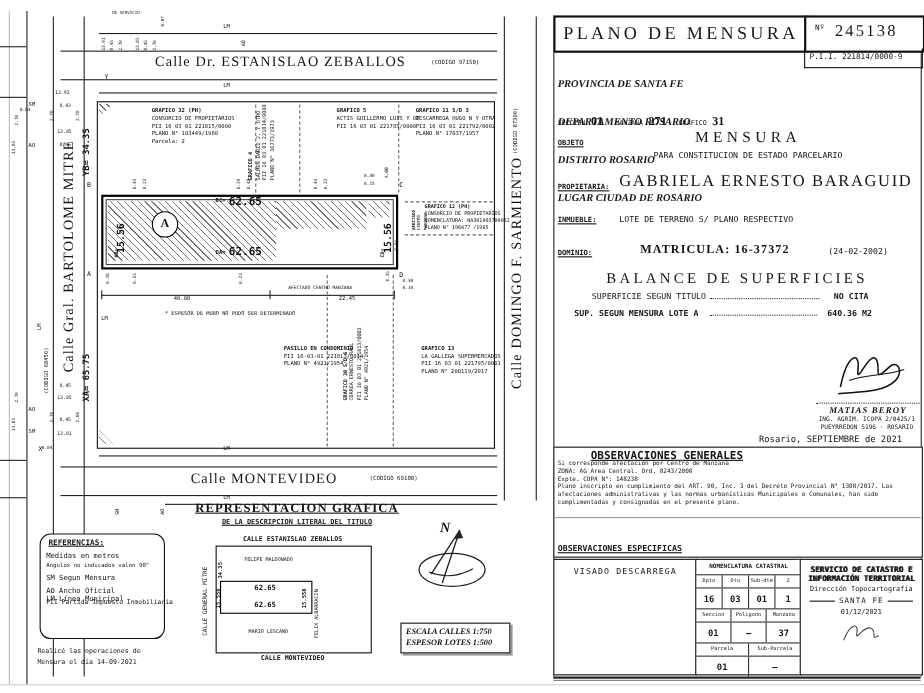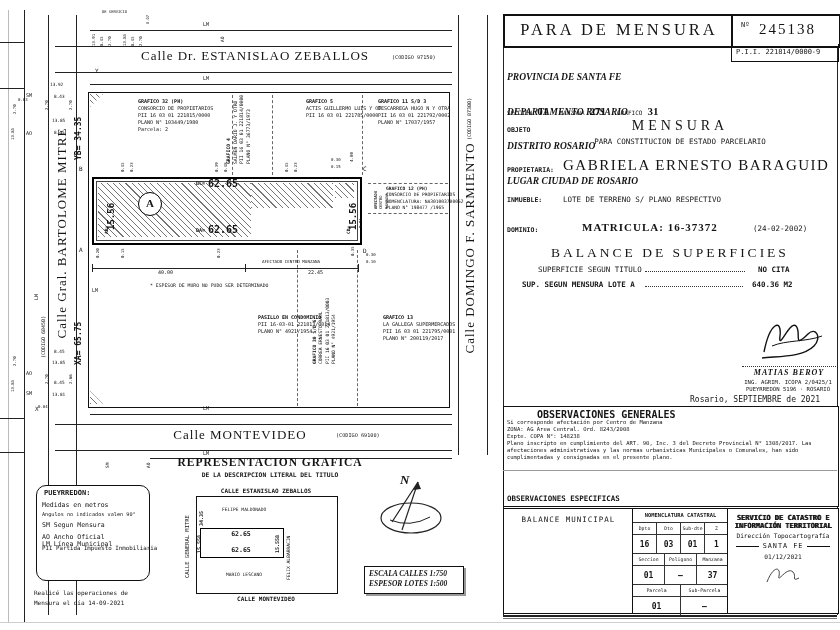--- a/index.html
+++ b/index.html
@@ -2,21 +2,21 @@
 <html><head>
 <meta charset="utf-8">
 <style>
   html,body{margin:0;padding:0;background:#e8e8e8}
   #app{position:relative;width:840px;height:630px;background:#fff;overflow:hidden;
        font-family:"DejaVu Sans Mono",monospace;color:#151515}
   .t{position:absolute;white-space:nowrap}
   .ser{font-family:"Liberation Serif",serif}
   .b{font-weight:bold}
   .i{font-style:italic}
-  .u{}
+  .u{text-decoration:underline}
   .c{text-align:center}
   .lh{position:absolute;background:#222;height:1px}
   .lv{position:absolute;background:#222;width:1px}
   .dv{position:absolute;width:0;border-left:1px dashed #666}
   .dh{position:absolute;height:0;border-top:1px dashed #666}
   .box{position:absolute;border:1.5px solid #111;background:#fff}
   .hatch{background:repeating-linear-gradient(45deg,rgba(25,25,25,.6) 0,rgba(25,25,25,.6) .8px,transparent .8px,transparent 4.4px)}
   .ann{position:absolute;font-family:"DejaVu Sans Mono",monospace;color:#111;white-space:nowrap;line-height:1}
   .ann.r{transform:rotate(-90deg);transform-origin:left top}
   .gblock{position:absolute;color:#111;line-height:1.4;white-space:nowrap;font-family:"DejaVu Sans Mono",monospace}
@@ -220,21 +220,21 @@
         <span class="ann r" style="left: 351px; top: 256px; font-size: 4px;">0.35</span>
         <span class="ann" style="left: 366px; top: 253px; font-size: 4px;">0.30</span>
         <span class="ann" style="left: 366px; top: 260px; font-size: 4px;">0.10</span>
         <span class="ann r" style="left: 359px; top: 228px; font-size: 4.2px;">9.91</span>
         <span class="ann" style="left: 158px; top: 270px; font-size: 5px;">40.00</span>
         <span class="ann" style="left: 308px; top: 270px; font-size: 5px;">22.45</span>
         <span class="ann" style="left: 262px; top: 260px; font-size: 4.2px;">AFECTADO CENTRO MANZANA</span>
       </div>
 
     <div class="box" style="left:36px;top:485px;width:112px;height:94px;border-width:1.4px;border-radius:10px"></div>
-    <div class="t b u" style="left:44px;top:489px;font-size:7px">PUEYRREDON:</div>
+    <div class="t b u" style="left:44px;top:489px;font-size:7px">REFERENCIAS:</div>
     <div class="t" style="left:42px;top:501px;font-size:6.5px">Medidas en metros</div>
     <div class="t" style="left:42px;top:511px;font-size:5.2px">Angulos no indicados valen 90°</div>
     <div class="t" style="left:42px;top:521px;font-size:6.5px">SM Segun Mensura</div>
     <div class="t" style="left:42px;top:533px;font-size:6.5px">AO Ancho Oficial</div>
     <div class="t" style="left:42px;top:545px;font-size:5.8px">PII Partida Impuesto Inmobiliaria</div>
     <div class="t" style="left:42px;top:540px;font-size:6.5px">LM Línea Municipal</div>
     <div class="t" style="left:34px;top:589px;font-size:6px">Realicé las operaciones de</div>
     <div class="t" style="left:34px;top:599px;font-size:6px">Mensura el  día 14-09-2021</div>
 
     <div class="t ser b u c" style="left:170px;top:456px;width:200px;font-size:11.5px;letter-spacing:1px">REPRESENTACION GRAFICA</div>
@@ -266,21 +266,21 @@
       <div class="ser b i" style="font-size:7.5px;padding:2px 0 0 4px">ESCALA CALLES 1:750</div>
       <div class="ser b i" style="font-size:7.5px;padding:1px 0 0 4px">ESPESOR  LOTES 1:500</div>
     </div>
   </div>
 
   <div>
     <div class="lv" style="left:503px;top:14px;height:601px"></div>
     <div class="lv" style="left:837px;top:14px;height:601px"></div>
 
     <div class="box" style="left:503px;top:14px;width:228px;height:30px;border-width:2px">
-      <div class="ser c" style="font-size:16.5px;letter-spacing:3px;padding-top:4px">PARA DE MENSURA</div>
+      <div class="ser c" style="font-size:16.5px;letter-spacing:3px;padding-top:4px">PLANO DE MENSURA</div>
     </div>
     <div class="box" style="left:731px;top:14px;width:106px;height:30px;border-width:2px">
       <span style="position:absolute;left:8px;top:5px;font-size:7px">Nº</span>
       <span class="ser" style="position:absolute;left:26px;top:5px;font-size:15px;letter-spacing:2px">245138</span>
     </div>
     <div class="t" style="left:731px;top:44px;width:106px;height:17px;border:1px solid #111;border-top:none">
       <div style="font-size:7px;padding:4px 0 0 4px">P.I.I. 221814/0000-9</div>
     </div>
 
     <div class="t ser b i" style="left:507px;top:49px;font-size:9.5px;line-height:11.5px;white-space:pre">
@@ -334,21 +334,21 @@
     <div class="box" style="left:503px;top:406px;width:334px;height:99px;border-width:1.2px"></div>
     <div class="t b u" style="left:537px;top:409px;font-size:10px">OBSERVACIONES GENERALES</div>
     <div class="t" style="left:507px;top:419px;font-size:5.5px">Si corresponde afectación por Centro de Manzana</div>
     <div class="t" style="left:507px;top:426px;font-size:5.5px">ZONA: AG Area Central. Ord. 8243/2008</div>
     <div class="t" style="left:507px;top:433px;font-size:5.5px">Expte. COPA N°: 148238</div>
     <div class="t" style="left:507px;top:440px;width:326px;font-size:5.5px;line-height:7px;white-space:normal">Plano inscripto en cumplimiento del ART. 90, Inc. 3 del Decreto Provincial N° 1308/2017. Las afectaciones administrativas y las normas urbanísticas Municipales o Comunales, han sido cumplimentadas y consignadas en el presente plano.</div>
     <div class="lh" style="left:503px;top:470px;width:334px;background:#999"></div>
     <div class="t b u" style="left:507px;top:494px;font-size:7.5px">OBSERVACIONES ESPECIFICAS</div>
 
     <div class="box" style="left:503px;top:508px;width:129px;height:104px">
-      <div class="c" style="font-size:7.5px;padding-top:6px;letter-spacing:1px">BALANCE MUNICIPAL</div>
+      <div class="c" style="font-size:7.5px;padding-top:6px;letter-spacing:1px">VISADO DESCARREGA</div>
     </div>
 
     <div class="box" style="left:632px;top:508px;width:95px;height:104px">
       <div class="c b" style="font-size:5.4px;height:13px;line-height:13px;border-bottom:.8px solid #333">NOMENCLATURA CATASTRAL</div>
       <div class="nrow" style="height:11px">
         <div class="cell" style="flex:1;font-size:4.8px">Dpto</div>
         <div class="cell" style="flex:1;font-size:4.8px">Dto</div>
         <div class="cell" style="flex:1;font-size:4.8px">Sub-dte</div>
         <div class="cell" style="flex:1;font-size:4.8px">Z</div>
       </div>

